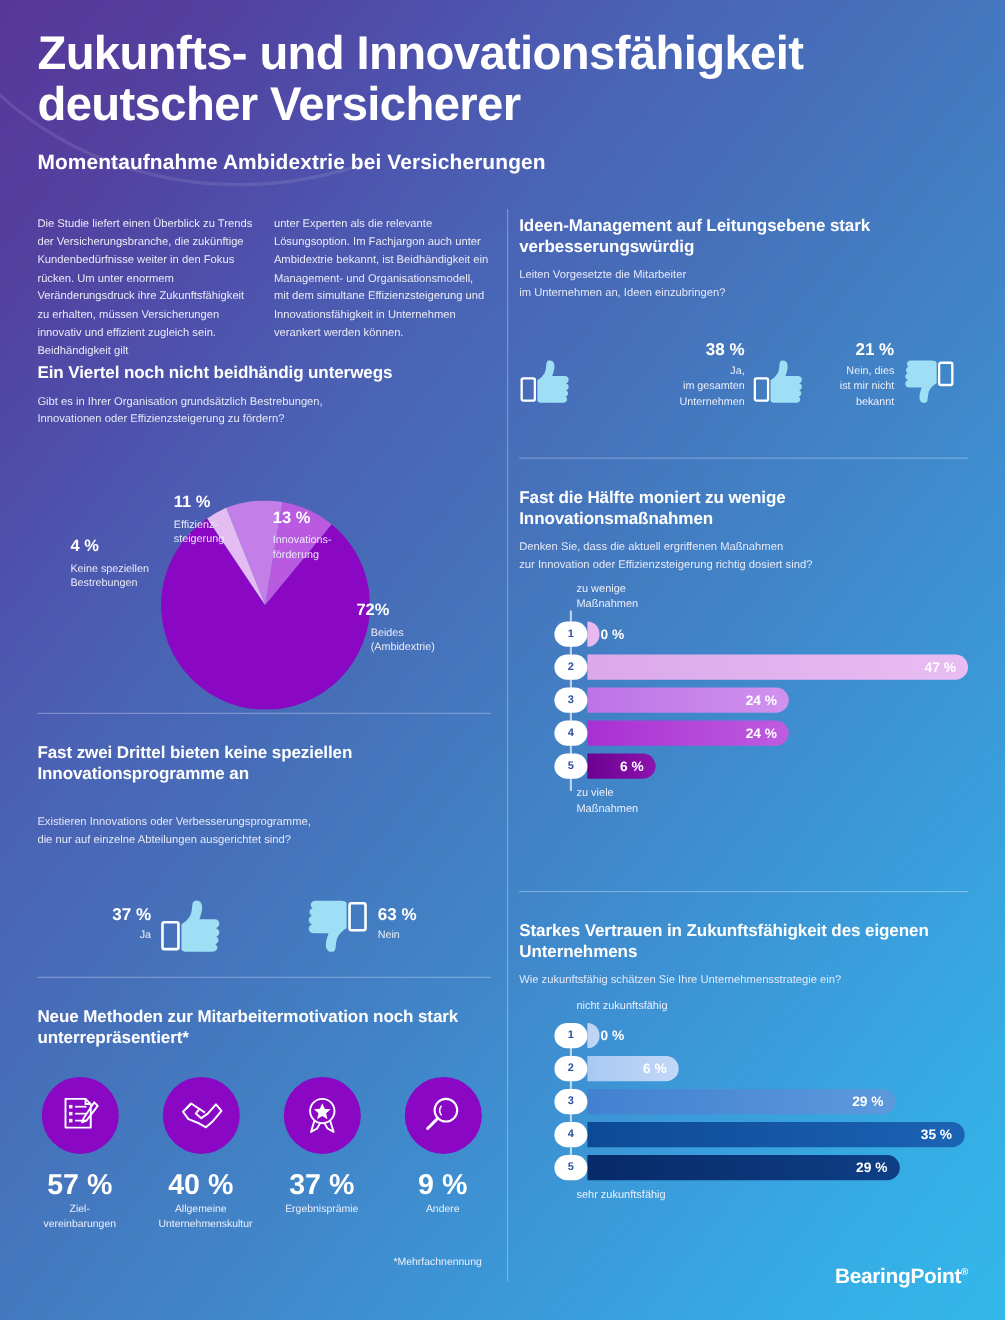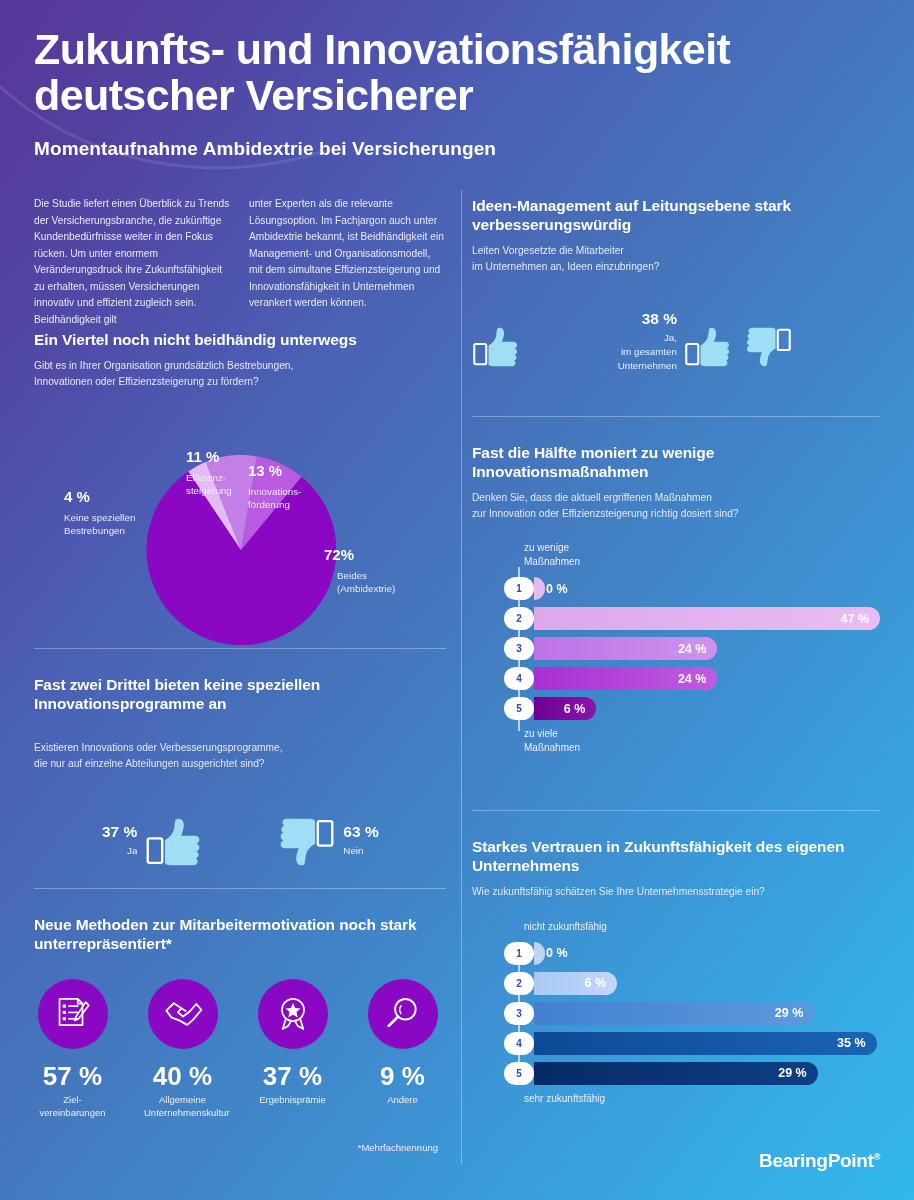--- a/index.html
+++ b/index.html
@@ -105,21 +105,21 @@
     width: 70px; height: 70px; border-radius: 50%;
     background: #8a07c3;
     display: flex; align-items: center; justify-content: center;
     margin: 0 auto;
   }
   .icon-pct { font-size: 26px; font-weight: bold; margin-top: 14px; color: #fff; line-height: 1; }
   .icon-cap { font-size: 9.5px; line-height: 1.35; margin-top: 5px; color: #edeffb; white-space: pre-line; }
   #footnote { text-align: right; font-size: 9.5px; color: #eceefa; margin-top: 22px; padding-right: 8px; }
 
   
-  .barchart { margin-top: 20px; position: relative; padding-left: 46px; }
+  .barchart { margin-top: 8px; position: relative; padding-left: 46px; }
   .axis-line {
     position: absolute; left: 46px; top: 26px; bottom: 24px;
     width: 2px; background: rgba(255,255,255,0.65);
   }
   .cap-top { font-size: 10px; line-height: 1.4; color: #eceefa; margin-left: 6px; margin-bottom: 8px; white-space: pre-line; }
   .cap-bot { font-size: 10px; line-height: 1.4; color: #eceefa; margin-left: 6px; margin-top: 6px; white-space: pre-line; }
   .bar-row { display: flex; align-items: center; height: 23px; margin-bottom: 7px; position: relative; }
   .bar-tick {
     width: 30px; height: 23px; border-radius: 12px;
     background: #ffffff; color: #2d4fa0;
@@ -177,21 +177,21 @@
         <path d="M100,100 L62.8,7.0 A100,100 0 0,1 116.6,1.4 Z" fill="#c47ee8"></path>
 
         <path d="M100,100 L44.6,17.3 A100,100 0 0,1 62.8,7.0 Z" fill="#e3bdf2"></path>
       </svg>
 
       <div class="pie-lbl" style="left:30px; top:78px; width:105px;">
         <div class="pie-num">4 %</div>
         <div class="pie-txt" style="white-space:pre-line;">Keine speziellen
 Bestrebungen</div>
       </div>
-      <div class="pie-lbl" style="left:152px; top:38px; width:80px;">
+      <div class="pie-lbl" style="left:124px; top:38px; width:80px;">
         <div class="pie-num">11 %</div>
         <div class="pie-txt" style="white-space:pre-line;">Effizienz-
 steigerung</div>
       </div>
       <div class="pie-lbl" style="left:214px; top:52px; width:90px;">
         <div class="pie-num">13 %</div>
         <div class="pie-txt" style="white-space:pre-line;">Innovations-
 förderung</div>
       </div>
       <div class="pie-lbl" style="left:290px; top:136px; width:110px;">
@@ -314,20 +314,26 @@
 im gesamten
 Unternehmen</div>
         </div>
         <svg width="48" height="50" viewBox="0 0 64 64" style="margin-top:12px;">
           <rect x="3" y="28" width="16" height="27" rx="2" fill="none" stroke="#fff" stroke-width="2.8"></rect>
           <path d="M22 55 V30 C22 30 30 26 32 18 C33.4 12 32 7 36 6.4 C41 5.6 43.6 10 42.6 16 C42 20 40 25 40 25 H55 C58.4 25 60 27 60 29.6 C60 32 58 33.6 56.4 34 C58.6 34.4 60 36 60 38.2 C60 40.4 58.4 42 56.6 42.4 C58.2 43 59.2 44.4 59.2 46.2 C59.2 48.2 57.8 49.6 56 50 C57.2 50.8 58 52 58 53.4 C58 55.8 56 57.6 53.4 57.6 H28 C24.6 57.6 22 56.4 22 55 Z" fill="#9edff6"></path>
         </svg>
       </div>
 
       <div style="display:flex; width:136px;">
+        <div style="text-align:right; width:76px; padding-right:7px;">
+          <div class="thumb-num">21 %</div>
+          <div class="thumb-txt" style="white-space:pre-line;">Nein, dies
+ist mir nicht
+bekannt</div>
+        </div>
         <svg width="48" height="50" viewBox="0 0 64 64" style="margin-top:12px;">
           <rect x="45" y="9" width="16" height="27" rx="2" fill="none" stroke="#fff" stroke-width="2.8"></rect>
           <path d="M42 9 V34 C42 34 34 38 32 46 C30.6 52 32 57 28 57.6 C23 58.4 20.4 54 21.4 48 C22 44 24 39 24 39 H9 C5.6 39 4 37 4 34.4 C4 32 6 30.4 7.6 30 C5.4 29.6 4 28 4 25.8 C4 23.6 5.6 22 7.4 21.6 C5.8 21 4.8 19.6 4.8 17.8 C4.8 15.8 6.2 14.4 8 14 C6.8 13.2 6 12 6 10.6 C6 8.2 8 6.4 10.6 6.4 H36 C39.4 6.4 42 7.6 42 9 Z" fill="#9edff6"></path>
         </svg>
       </div>
     </div>
   </div>
 
   <div class="col-right" style="top:416px;">
     <div class="divider"></div>

